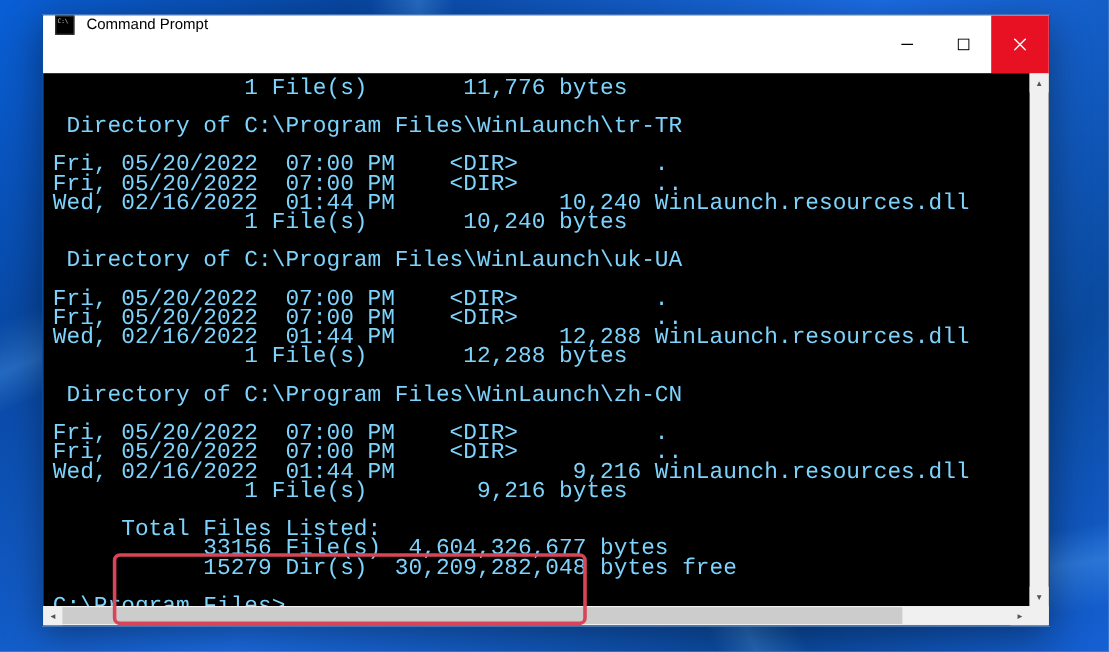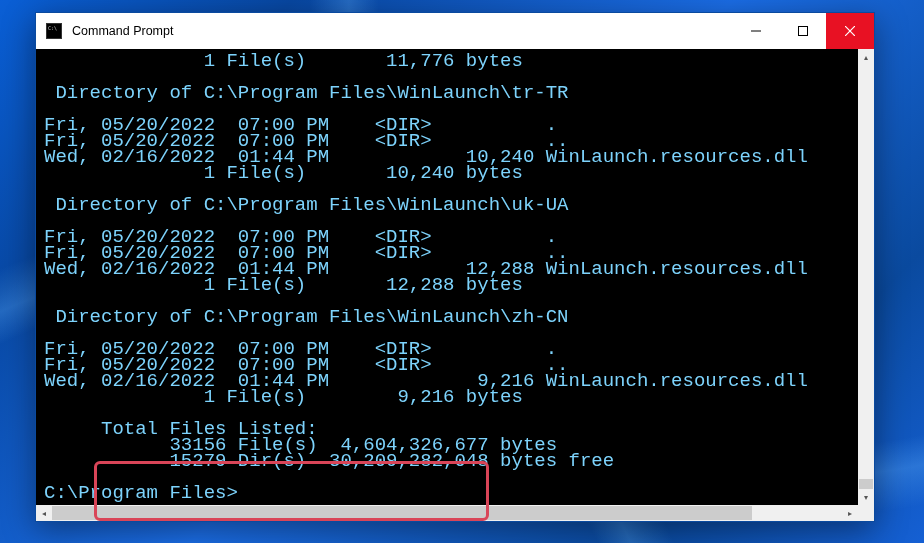--- a/index.html
+++ b/index.html
@@ -26,24 +26,23 @@
       top: 12px;
       width: 840px;
       height: 510px;
       background: #fff;
       border: 1px solid #0a4a9f;
       box-shadow: 0 8px 30px rgba(0,0,0,0.4);
       display: flex;
       flex-direction: column;
     }
     .title-bar {
-      height: 36px;
+      height: 48px;
       background: #fff;
       display: flex;
-      align-items: center;
       padding-left: 10px;
     }
     .title-icon {
       width: 16px;
       height: 16px;
       border: 1px solid #333;
       background: #000;
       margin-right: 10px;
       position: relative;
     }

